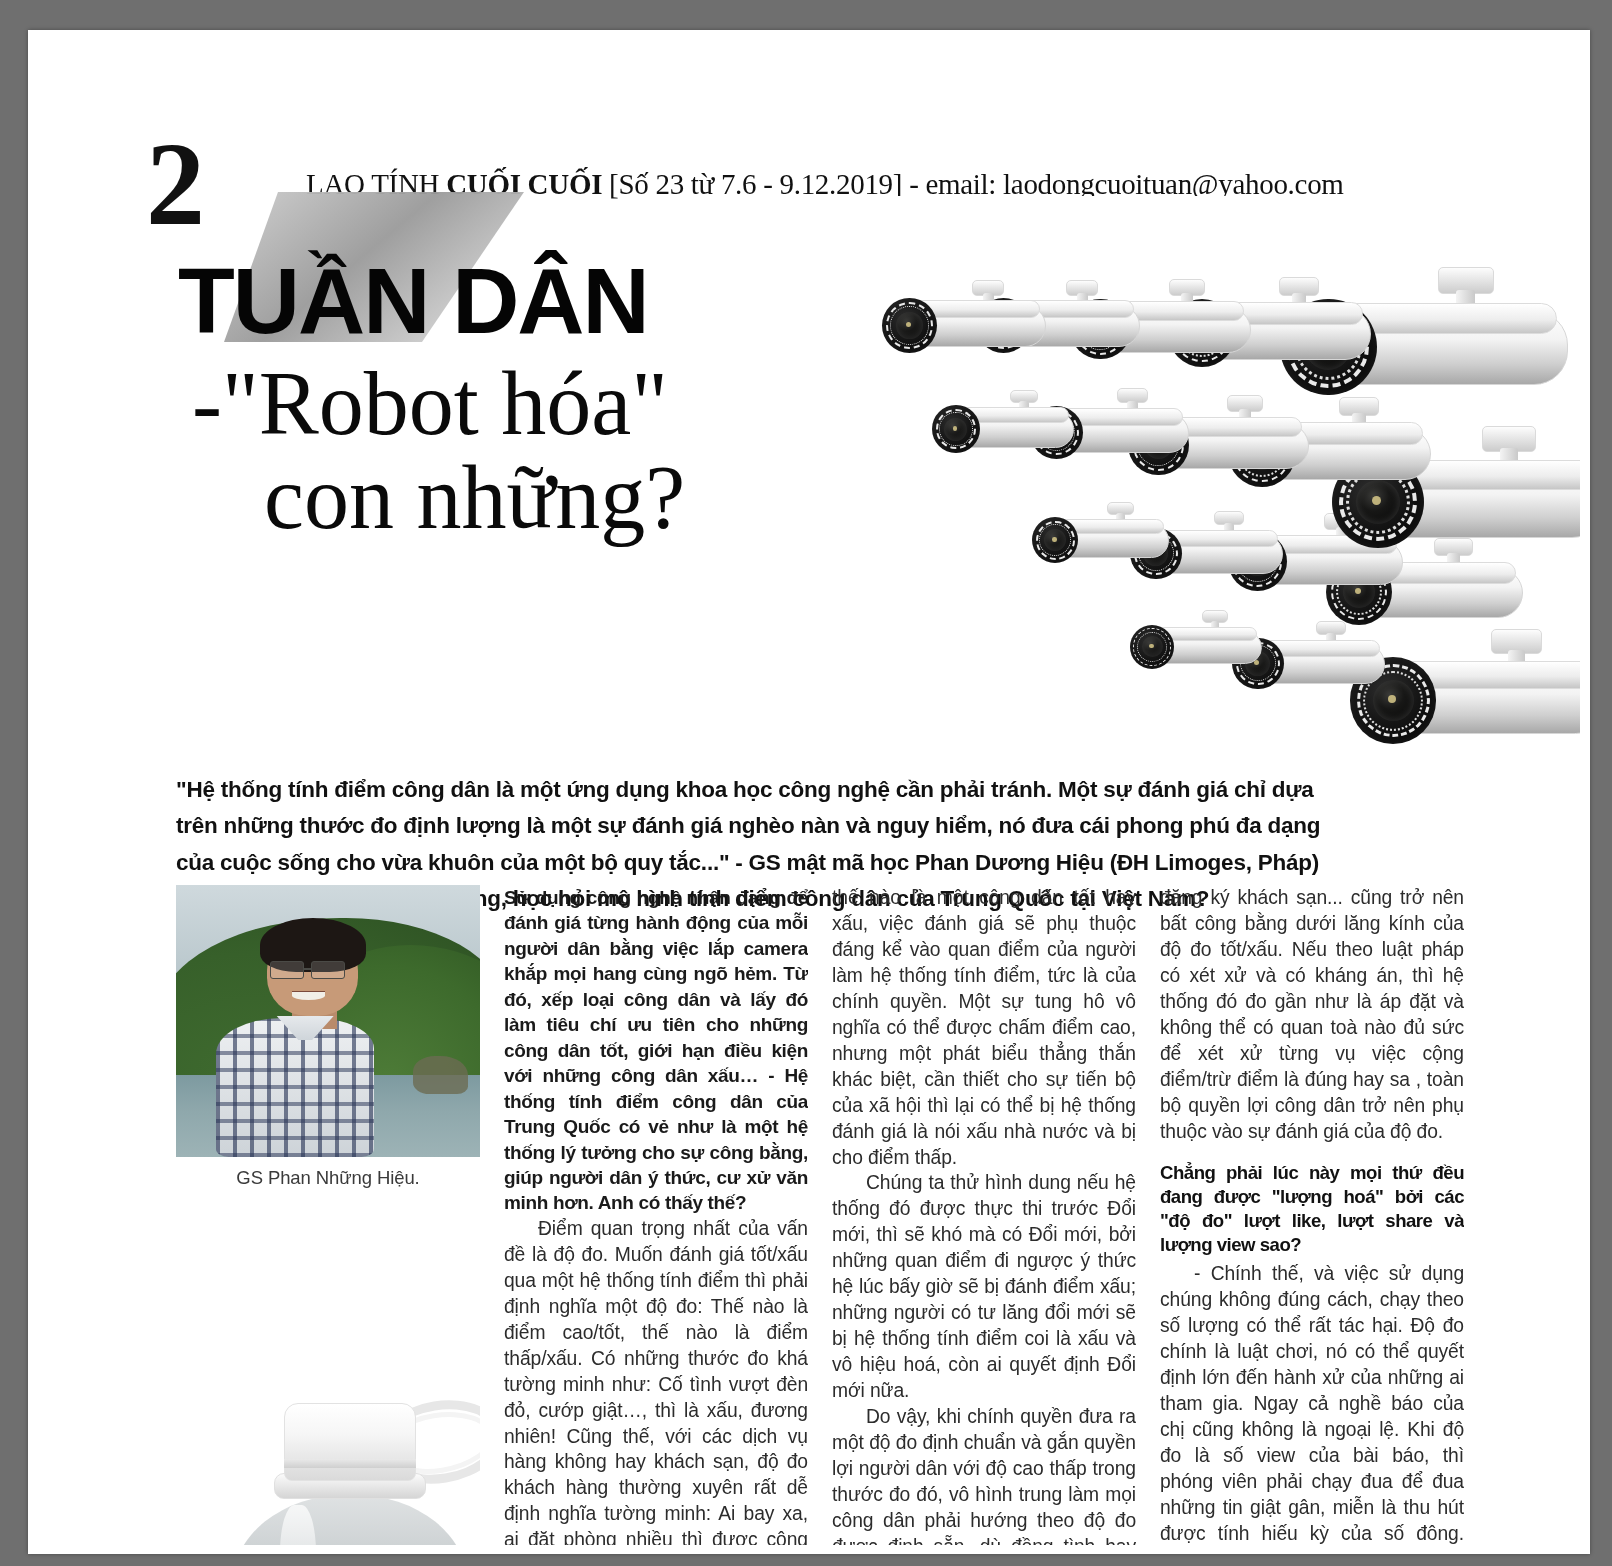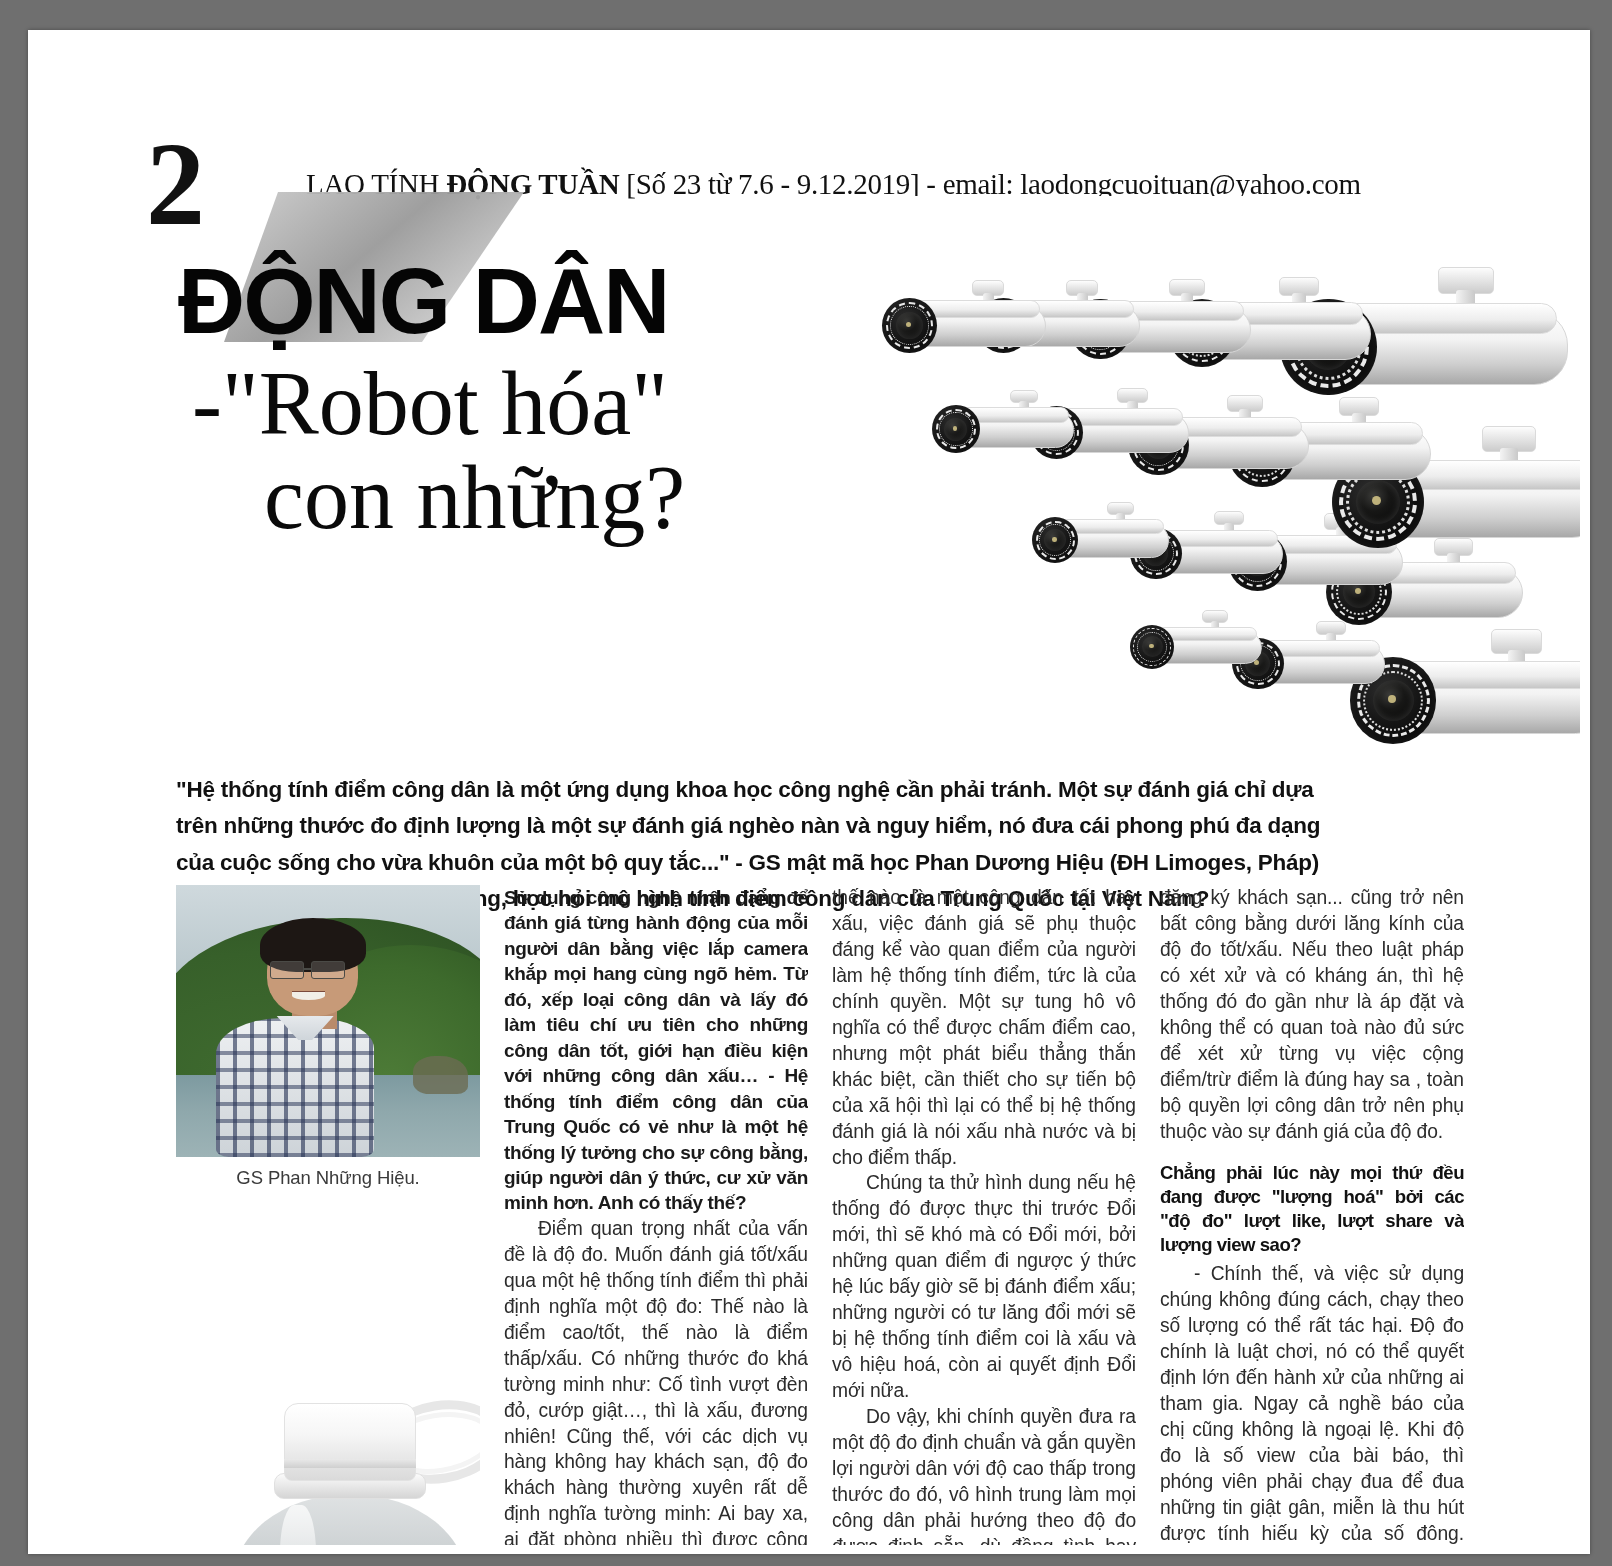--- a/index.html
+++ b/index.html
@@ -329,26 +329,26 @@
     border-radius: 40%;
   }
 </style>
 </head>
 <body>
 
 <div id="page">
   <div id="sheet">
 
     <div class="folio">2</div>
-    <div class="masthead"><span>LAO TÍNH </span><b>ĐỘNG TUẦN</b><span> [Số 23 từ 7.6 - 9.12.2019] - email: laodongcuoituan@yahoo.com</span></div>
+    <div class="masthead"><span>LAO TÍNH </span><b>CUỐI CUỐI</b><span> [Số 23 từ 7.6 - 9.12.2019] - email: laodongcuoituan@yahoo.com</span></div>
 
     <div class="wedge"></div>
 
     <div class="hl-wrap">
-      <div class="hl2">ĐỘNG DÂN</div>
+      <div class="hl2">TUẦN DÂN</div>
       <div class="hl3">-"Robot hóa"</div>
       <div class="hl4">con những?</div>
     </div>
 
     <div class="cams">
 
     <div class="cam" style="left: 2px; top: 96px; width: 180px; height: 72px; z-index: 100;">
           <div class="mount" style="left:90px;top:-12px;width:32.4px;height:15.6px"></div>
           <div class="arm" style="left:100.8px;top:1.2px;width:10.799999999999999px;height:13.2px"></div>
           <div class="body" style="left:26.4px;top:13.2px;width:138px;height:42px"></div>

